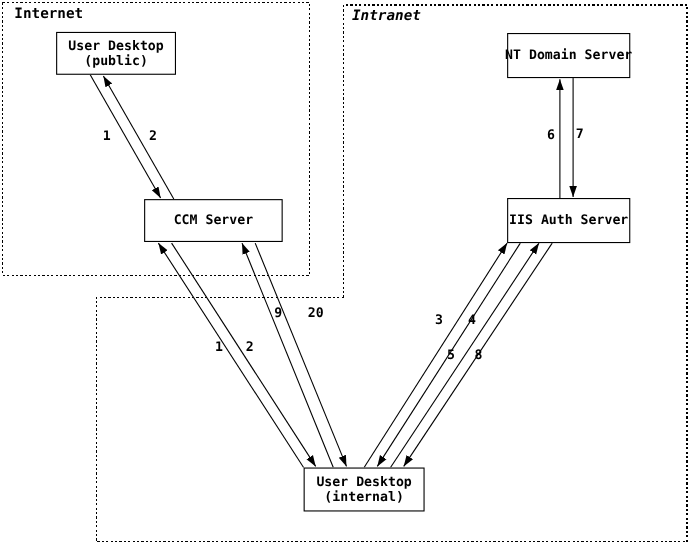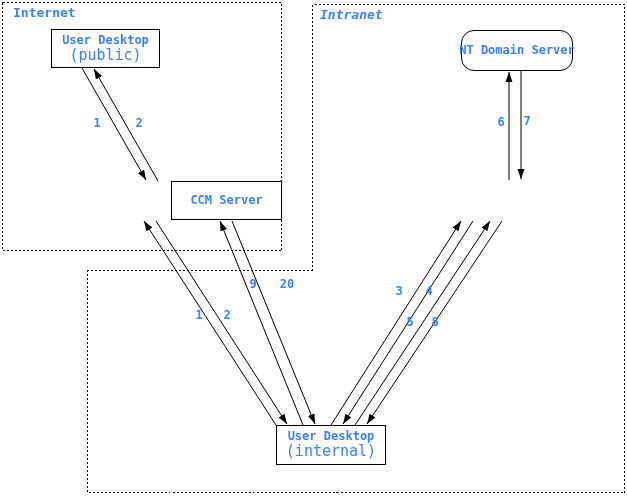--- a/index.html
+++ b/index.html
@@ -1,30 +1,30 @@
 <!DOCTYPE html>
 <html><head>
 <meta charset="utf-8">
 <style>
   html,body{margin:0;padding:0;background:#ffffff;}
   .stage{
     position:relative;width:627px;height:497px;background:#ffffff;
-    font-family:"DejaVu Sans Mono","Liberation Mono",monospace;color:#3b82f6;
+    font-family:"DejaVu Sans Mono","Liberation Mono",monospace;color:#000000;
     overflow:hidden;
   }
   .lines-layer{position:absolute;left:0;top:0;width:627px;height:497px;}
   .zone-outline{fill:none;stroke:#000;stroke-width:1;stroke-dasharray:2 2;shape-rendering:crispEdges;}
   .edge{stroke:#000;stroke-width:1;fill:none;}
   .node{
     position:absolute;box-sizing:border-box;border:1px solid #000;background:#ffffff;
     display:flex;flex-direction:column;align-items:center;justify-content:center;
     text-align:center;line-height:1.1;
   }
   .node-title{font-size:12px;font-weight:bold;white-space:nowrap;}
-  .node-sub{font-size:15px;font-weight:normal;white-space:nowrap;}
+  .node-sub{font-size:12px;font-weight:bold;white-space:nowrap;}
   .zone-label{position:absolute;font-size:13px;font-weight:bold;white-space:nowrap;}
   .edge-label{
     position:absolute;font-size:12px;font-weight:bold;white-space:nowrap;
     transform:translate(-50%,-50%);
   }
 </style>
 </head>
 <body>
 
 <div class="stage">
@@ -59,28 +59,31 @@
   </svg>
 
   <div class="zone-label" style="left:13px;top:5px;">Internet</div>
   <div class="zone-label" style="left:320px;top:7px;font-style:italic;">Intranet</div>
 
   <div class="node" style="left:51px;top:29px;width:109px;height:39px;">
     <div class="node-title">User Desktop</div>
     <div class="node-sub">(public)</div>
   </div>
 
-  <div class="node" style="left:131px;top:181px;width:111px;height:39px;margin-left:40px;">
+  <div class="node" style="left:131px;top:181px;width:126px;height:39px;">
     <div class="node-title">CCM Server</div>
   </div>
 
-  <div class="node" style="left:461px;top:30px;width:112px;height:41px;border-radius:13px;">
+  <div class="node" style="left:461px;top:30px;width:112px;height:41px;">
     <div class="node-title">NT Domain Server</div>
   </div>
 
+  <div class="node" style="left:461px;top:180px;width:112px;height:41px;">
+    <div class="node-title">IIS Auth Server</div>
+  </div>
 
   <div class="node" style="left:276px;top:425px;width:110px;height:40px;">
     <div class="node-title">User Desktop</div>
     <div class="node-sub">(internal)</div>
   </div>
 
   <div class="edge-label" style="left:97px;top:123px;">1</div>
   <div class="edge-label" style="left:139px;top:123px;">2</div>
   <div class="edge-label" style="left:199px;top:315px;">1</div>
   <div class="edge-label" style="left:227px;top:315px;">2</div>

